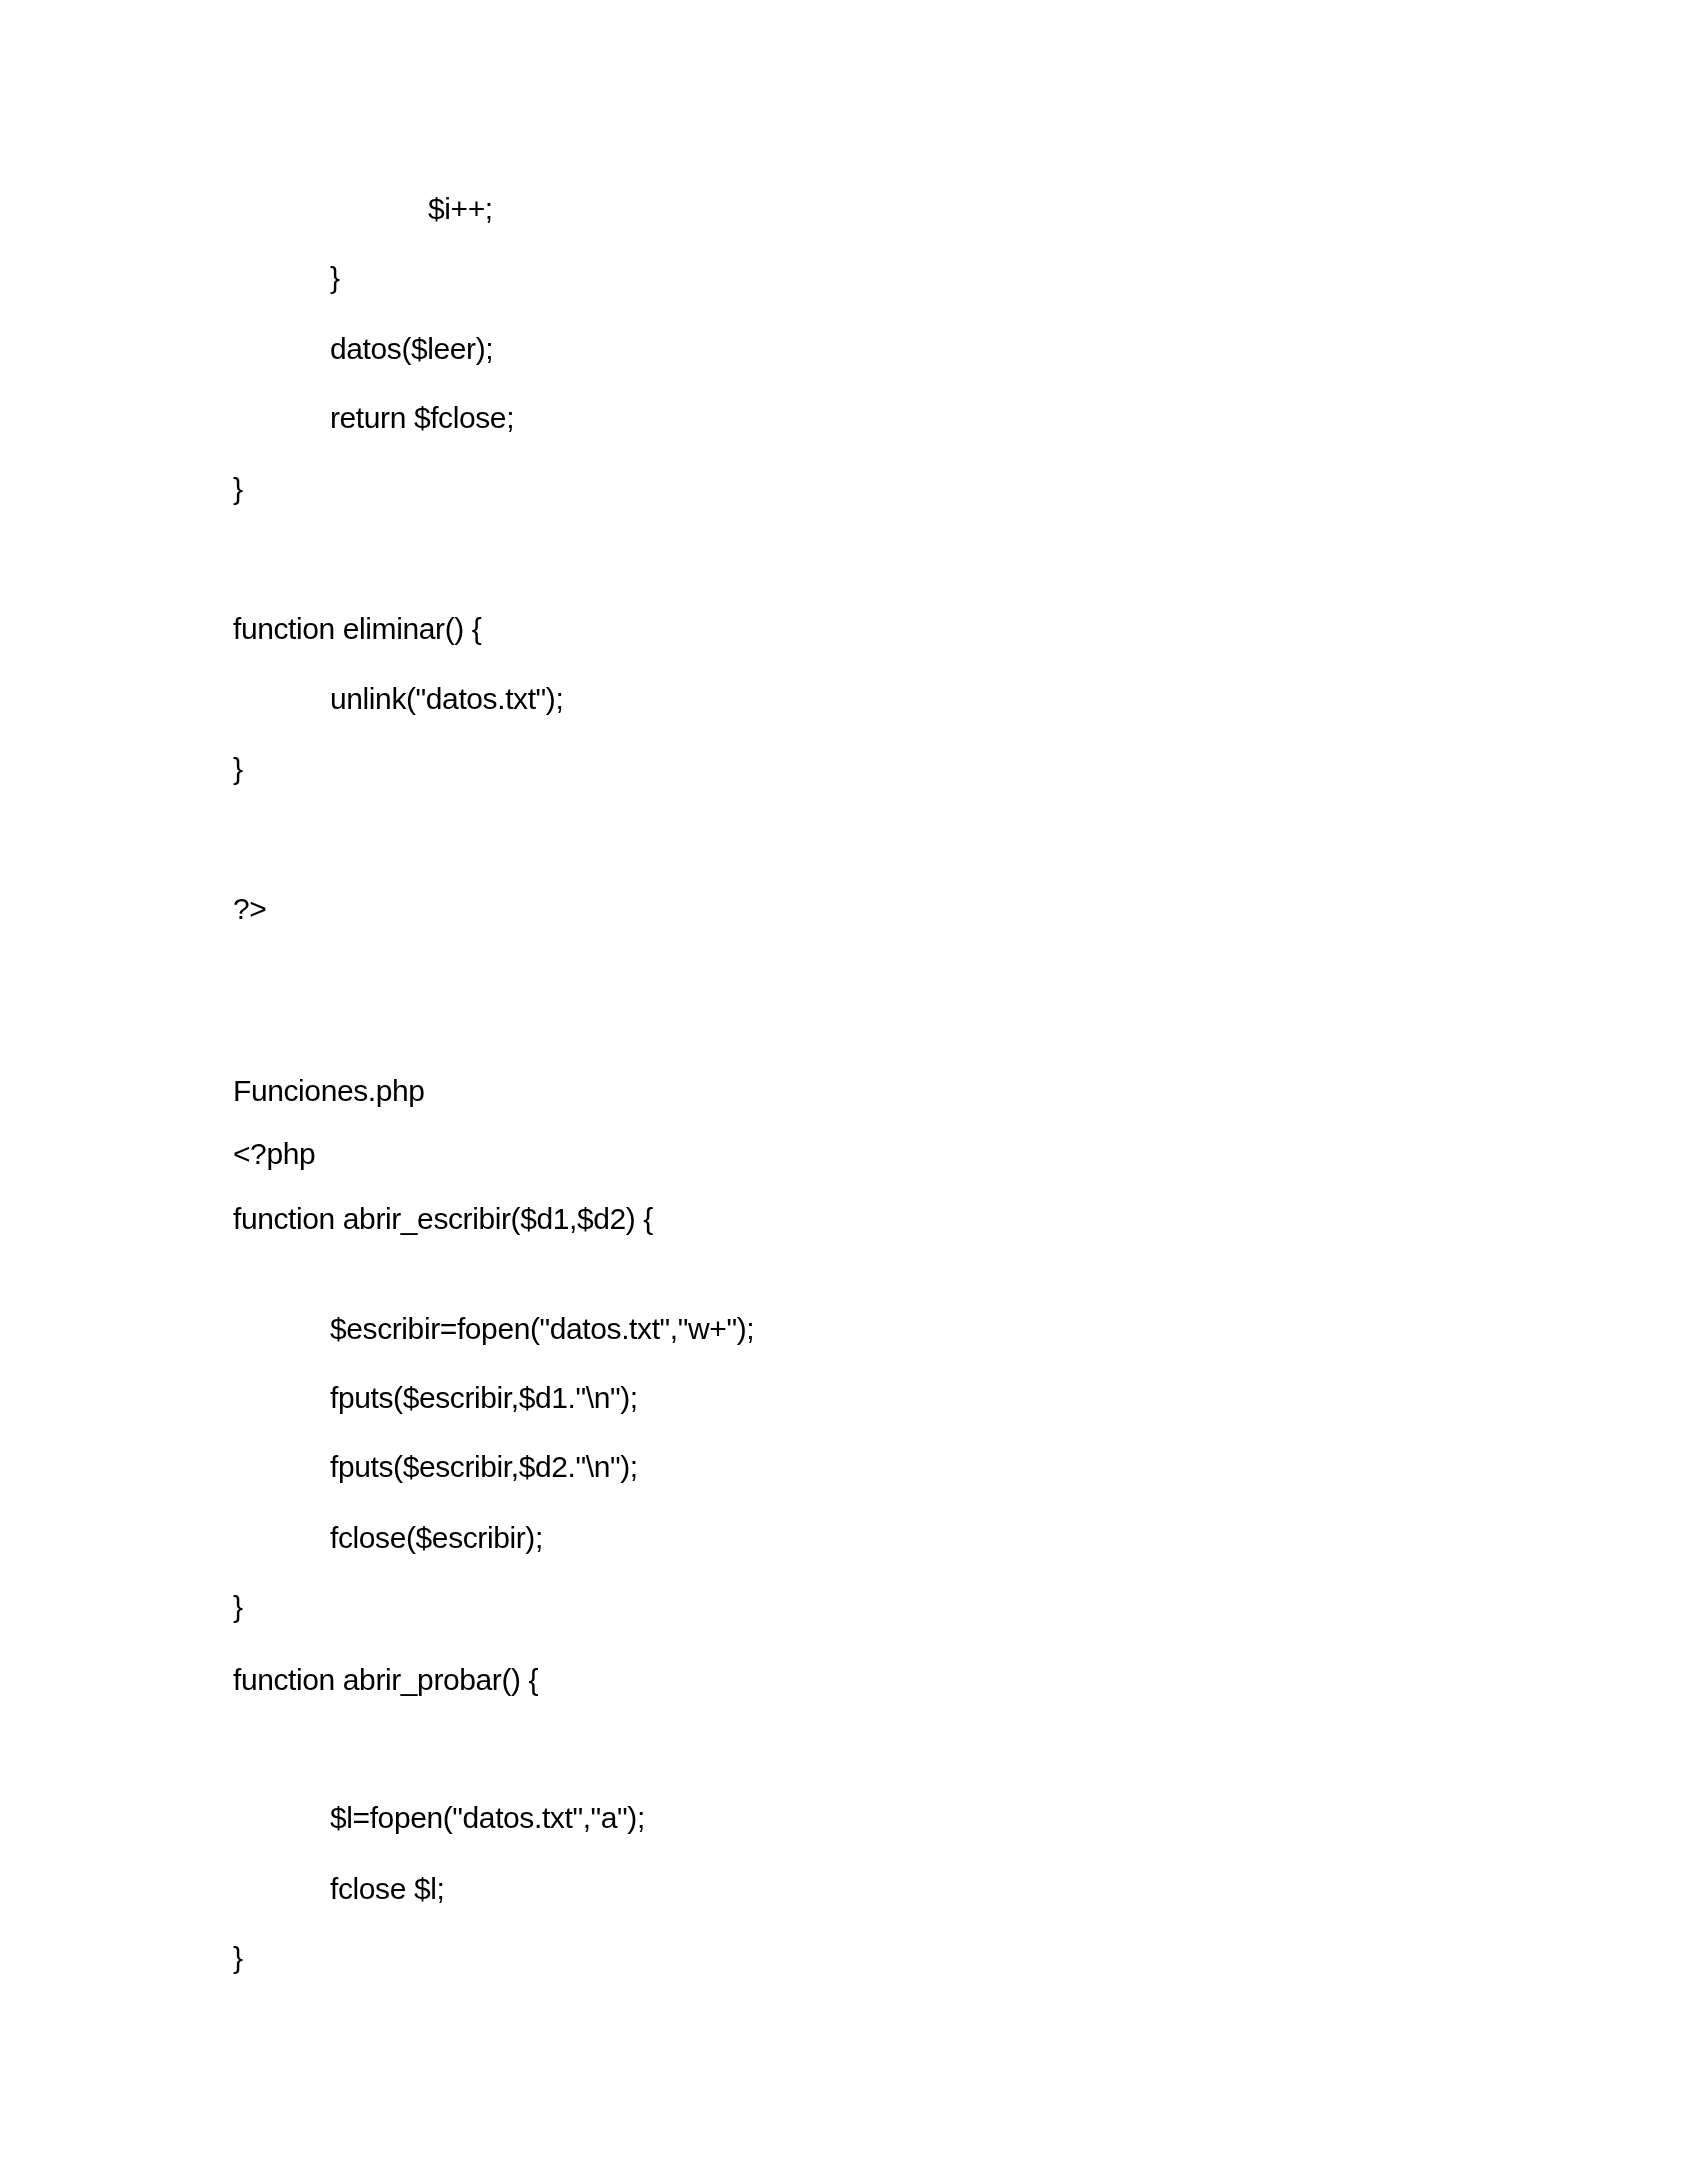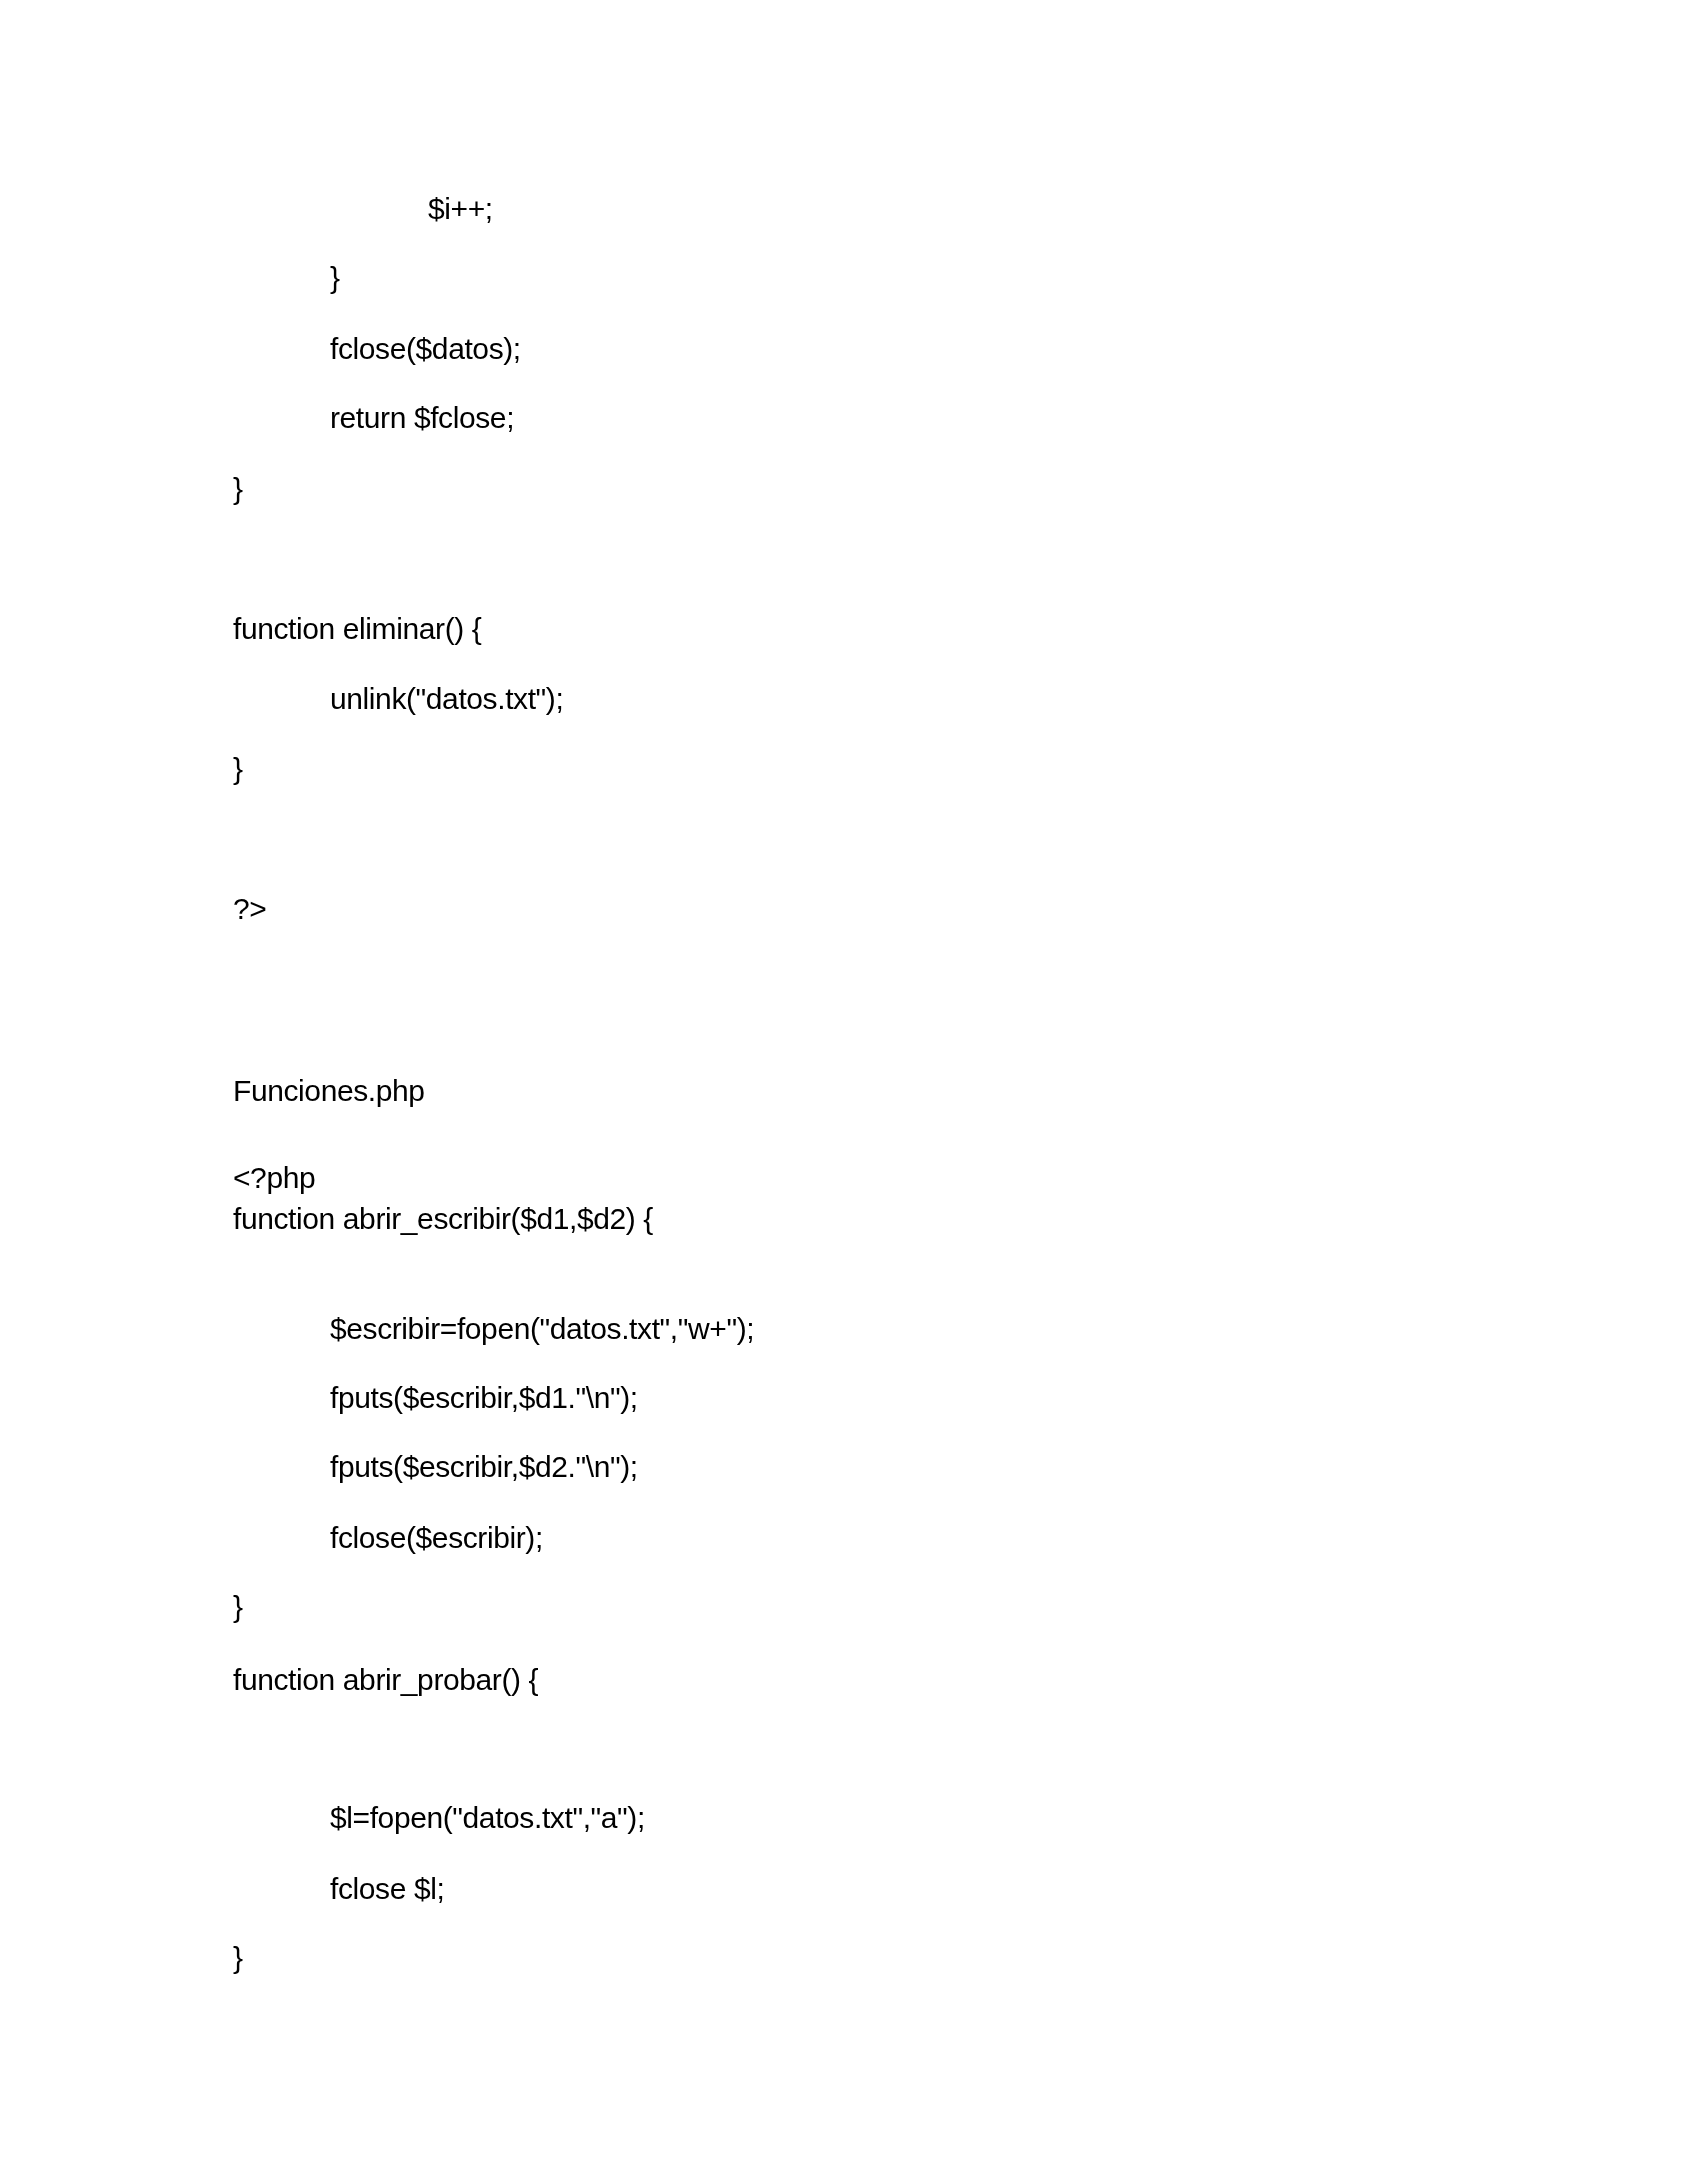--- a/index.html
+++ b/index.html
@@ -10,29 +10,29 @@
   .l0 { left: 233px; }
   .l1 { left: 330px; }
   .l2 { left: 428px; }
 </style>
 </head>
 <body>
 
 <div>
   <div class="line l2" style="top:191px">$i++;</div>
   <div class="line l1" style="top:260px">}</div>
-  <div class="line l1" style="top:331px">fclose($datos);</div>
+  <div class="line l1" style="top:331px">datos($leer);</div>
   <div class="line l1" style="top:400px">return $fclose;</div>
   <div class="line l0" style="top:471px">}</div>
   <div class="line l0" style="top:611px">function eliminar() {</div>
   <div class="line l1" style="top:681px">unlink("datos.txt");</div>
   <div class="line l0" style="top:751px">}</div>
   <div class="line l0" style="top:891px">?&gt;</div>
   <div class="line l0" style="top:1073px">Funciones.php</div>
-  <div class="line l0" style="top:1160px">&lt;?php</div>
+  <div class="line l0" style="top:1136px">&lt;?php</div>
   <div class="line l0" style="top:1201px">function abrir_escribir($d1,$d2) {</div>
   <div class="line l1" style="top:1311px">$escribir=fopen("datos.txt","w+");</div>
   <div class="line l1" style="top:1380px">fputs($escribir,$d1."\n");</div>
   <div class="line l1" style="top:1449px">fputs($escribir,$d2."\n");</div>
   <div class="line l1" style="top:1520px">fclose($escribir);</div>
   <div class="line l0" style="top:1589px">}</div>
   <div class="line l0" style="top:1662px">function abrir_probar() {</div>
   <div class="line l1" style="top:1800px">$l=fopen("datos.txt","a");</div>
   <div class="line l1" style="top:1871px">fclose $l;</div>
   <div class="line l0" style="top:1940px">}</div>

